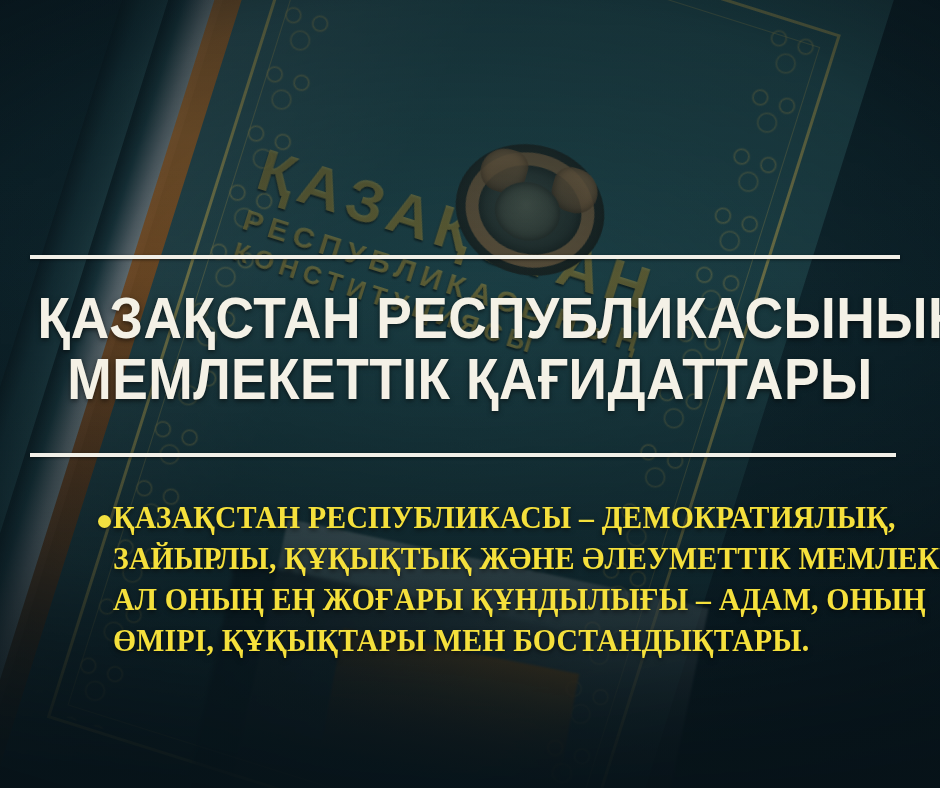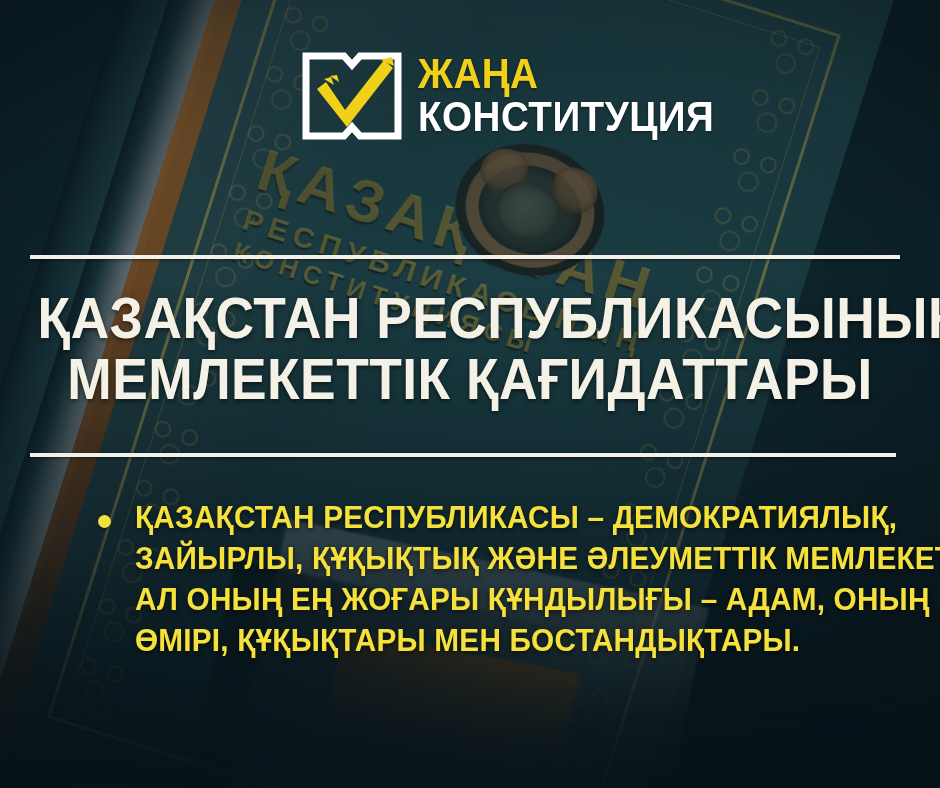--- a/index.html
+++ b/index.html
@@ -204,21 +204,21 @@
     line-height:1.05;
     letter-spacing:.5px;
     transform:scaleX(.92);
     text-shadow:0 2px 6px rgba(0,0,0,.55);
   }
   .headline .hl-line{ display:block; white-space:nowrap; }
 
   
   .body{
     position:absolute; left:98px; top:498px; right:64px;
-    display:flex; gap:24px;
+    display:flex; gap:2px;font-family:Liberation Serif, serif;
   }
   .bullet{
     flex:none; width:13px; height:13px; border-radius:50%;
     background:#f2e040; margin-top:17px;
     box-shadow:0 1px 3px rgba(0,0,0,.5);
   }
   .body-lines{
     color:#f5e03c;
     font-weight:bold;
     font-size:31px;
@@ -265,37 +265,20 @@
     <div class="lower-book"></div>
     <div class="lower-orange"></div>
     <div class="lower-dark"></div>
 
     <div class="tint"></div>
     <div class="vignette"></div>
   </div>
 
   <div class="content">
 
-    <div class="logo">
-      <div class="logo-mark">
-        <svg viewBox="0 0 104 96" xmlns="http://www.w3.org/2000/svg">
-
-          <path d="M6 8 H44 L52 17 L60 8 H98 V88 H60 L52 79 L44 88 H6 Z" fill="none" stroke="#ffffff" stroke-width="7" stroke-linejoin="miter"></path>
-
-          <path d="M26 34 L45 62 L84 12 L93 20 L47 79 L17 41 Z" fill="#f0d018"></path>
-          <path d="M24 31 L31 29 L34 37 Z" fill="#f0d018"></path>
-          <path d="M30 28 L37 27 L39 34 Z" fill="#f0d018"></path>
-          <path d="M81 12 L92 9 L94 18 Z" fill="#f0d018"></path>
-        </svg>
-      </div>
-      <div class="logo-words">
-        <div class="logo-line1">ЖАҢА</div>
-        <div class="logo-line2">КОНСТИТУЦИЯ</div>
-      </div>
-    </div>
 
     <div class="rule rule-top"></div>
 
     <div class="headline">
       <span class="hl-line">ҚАЗАҚСТАН РЕСПУБЛИКАСЫНЫҢ</span>
       <span class="hl-line">МЕМЛЕКЕТТІК ҚАҒИДАТТАРЫ</span>
     </div>
 
     <div class="rule rule-mid"></div>
 

